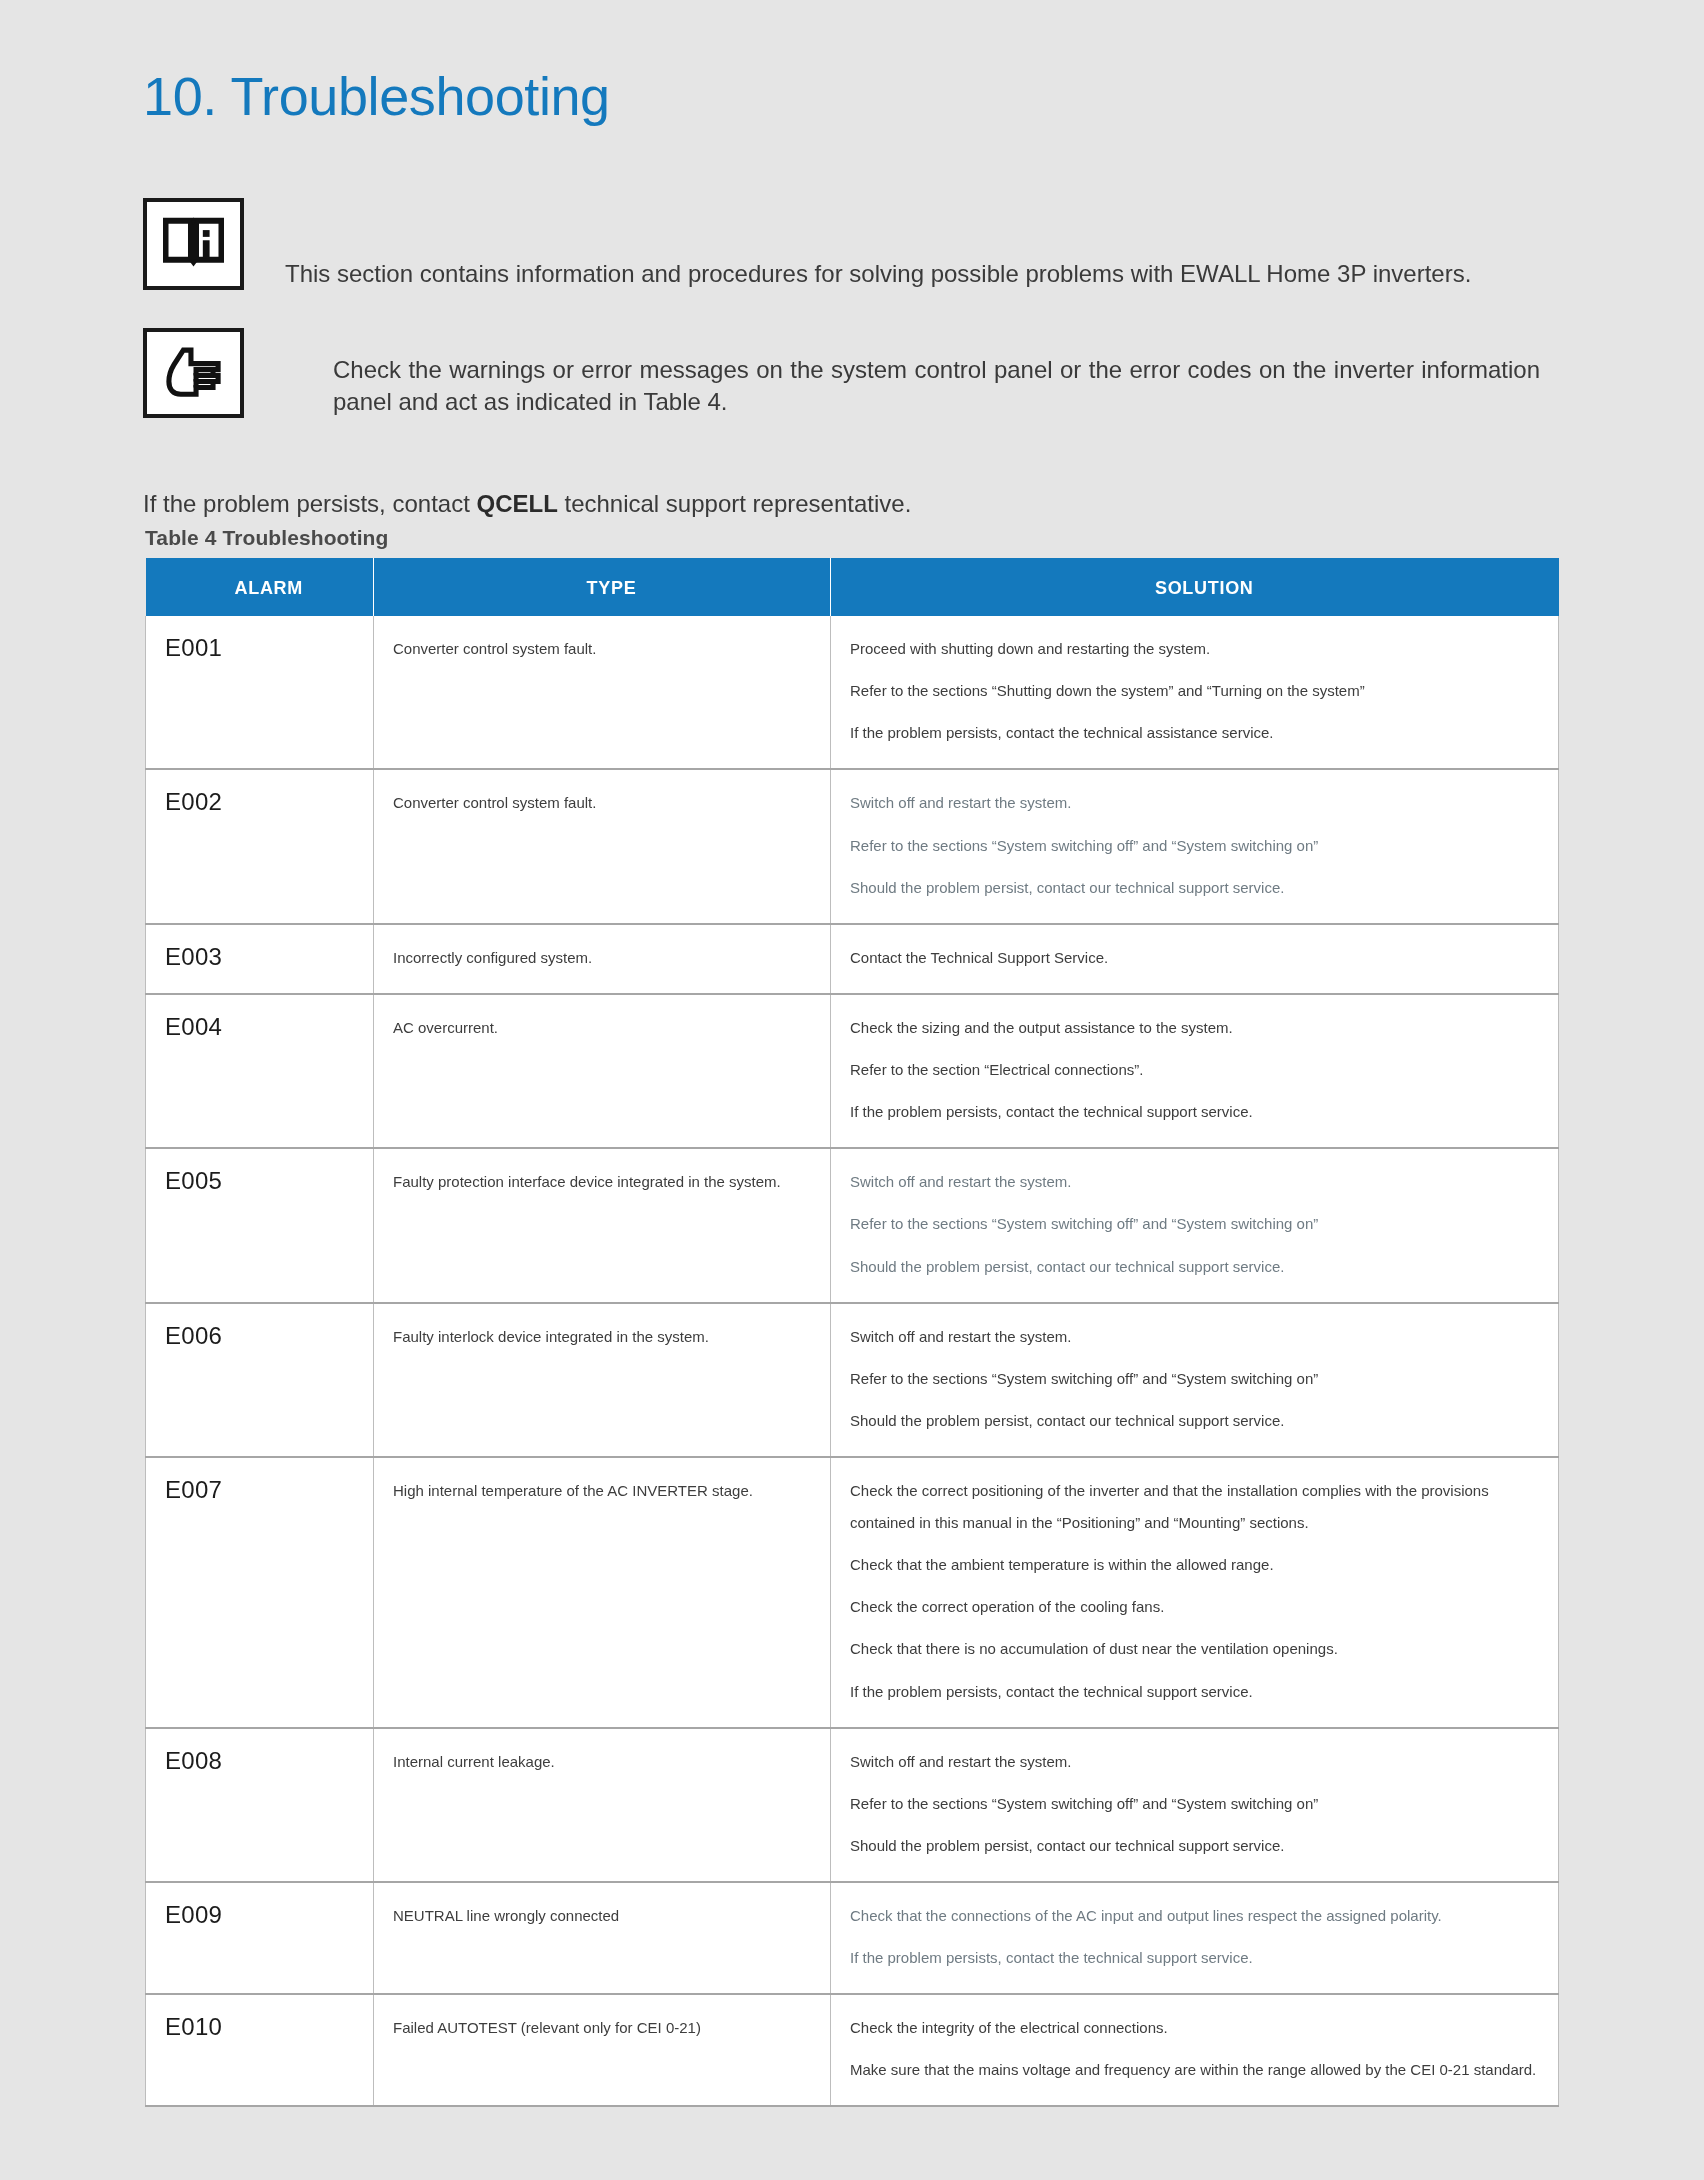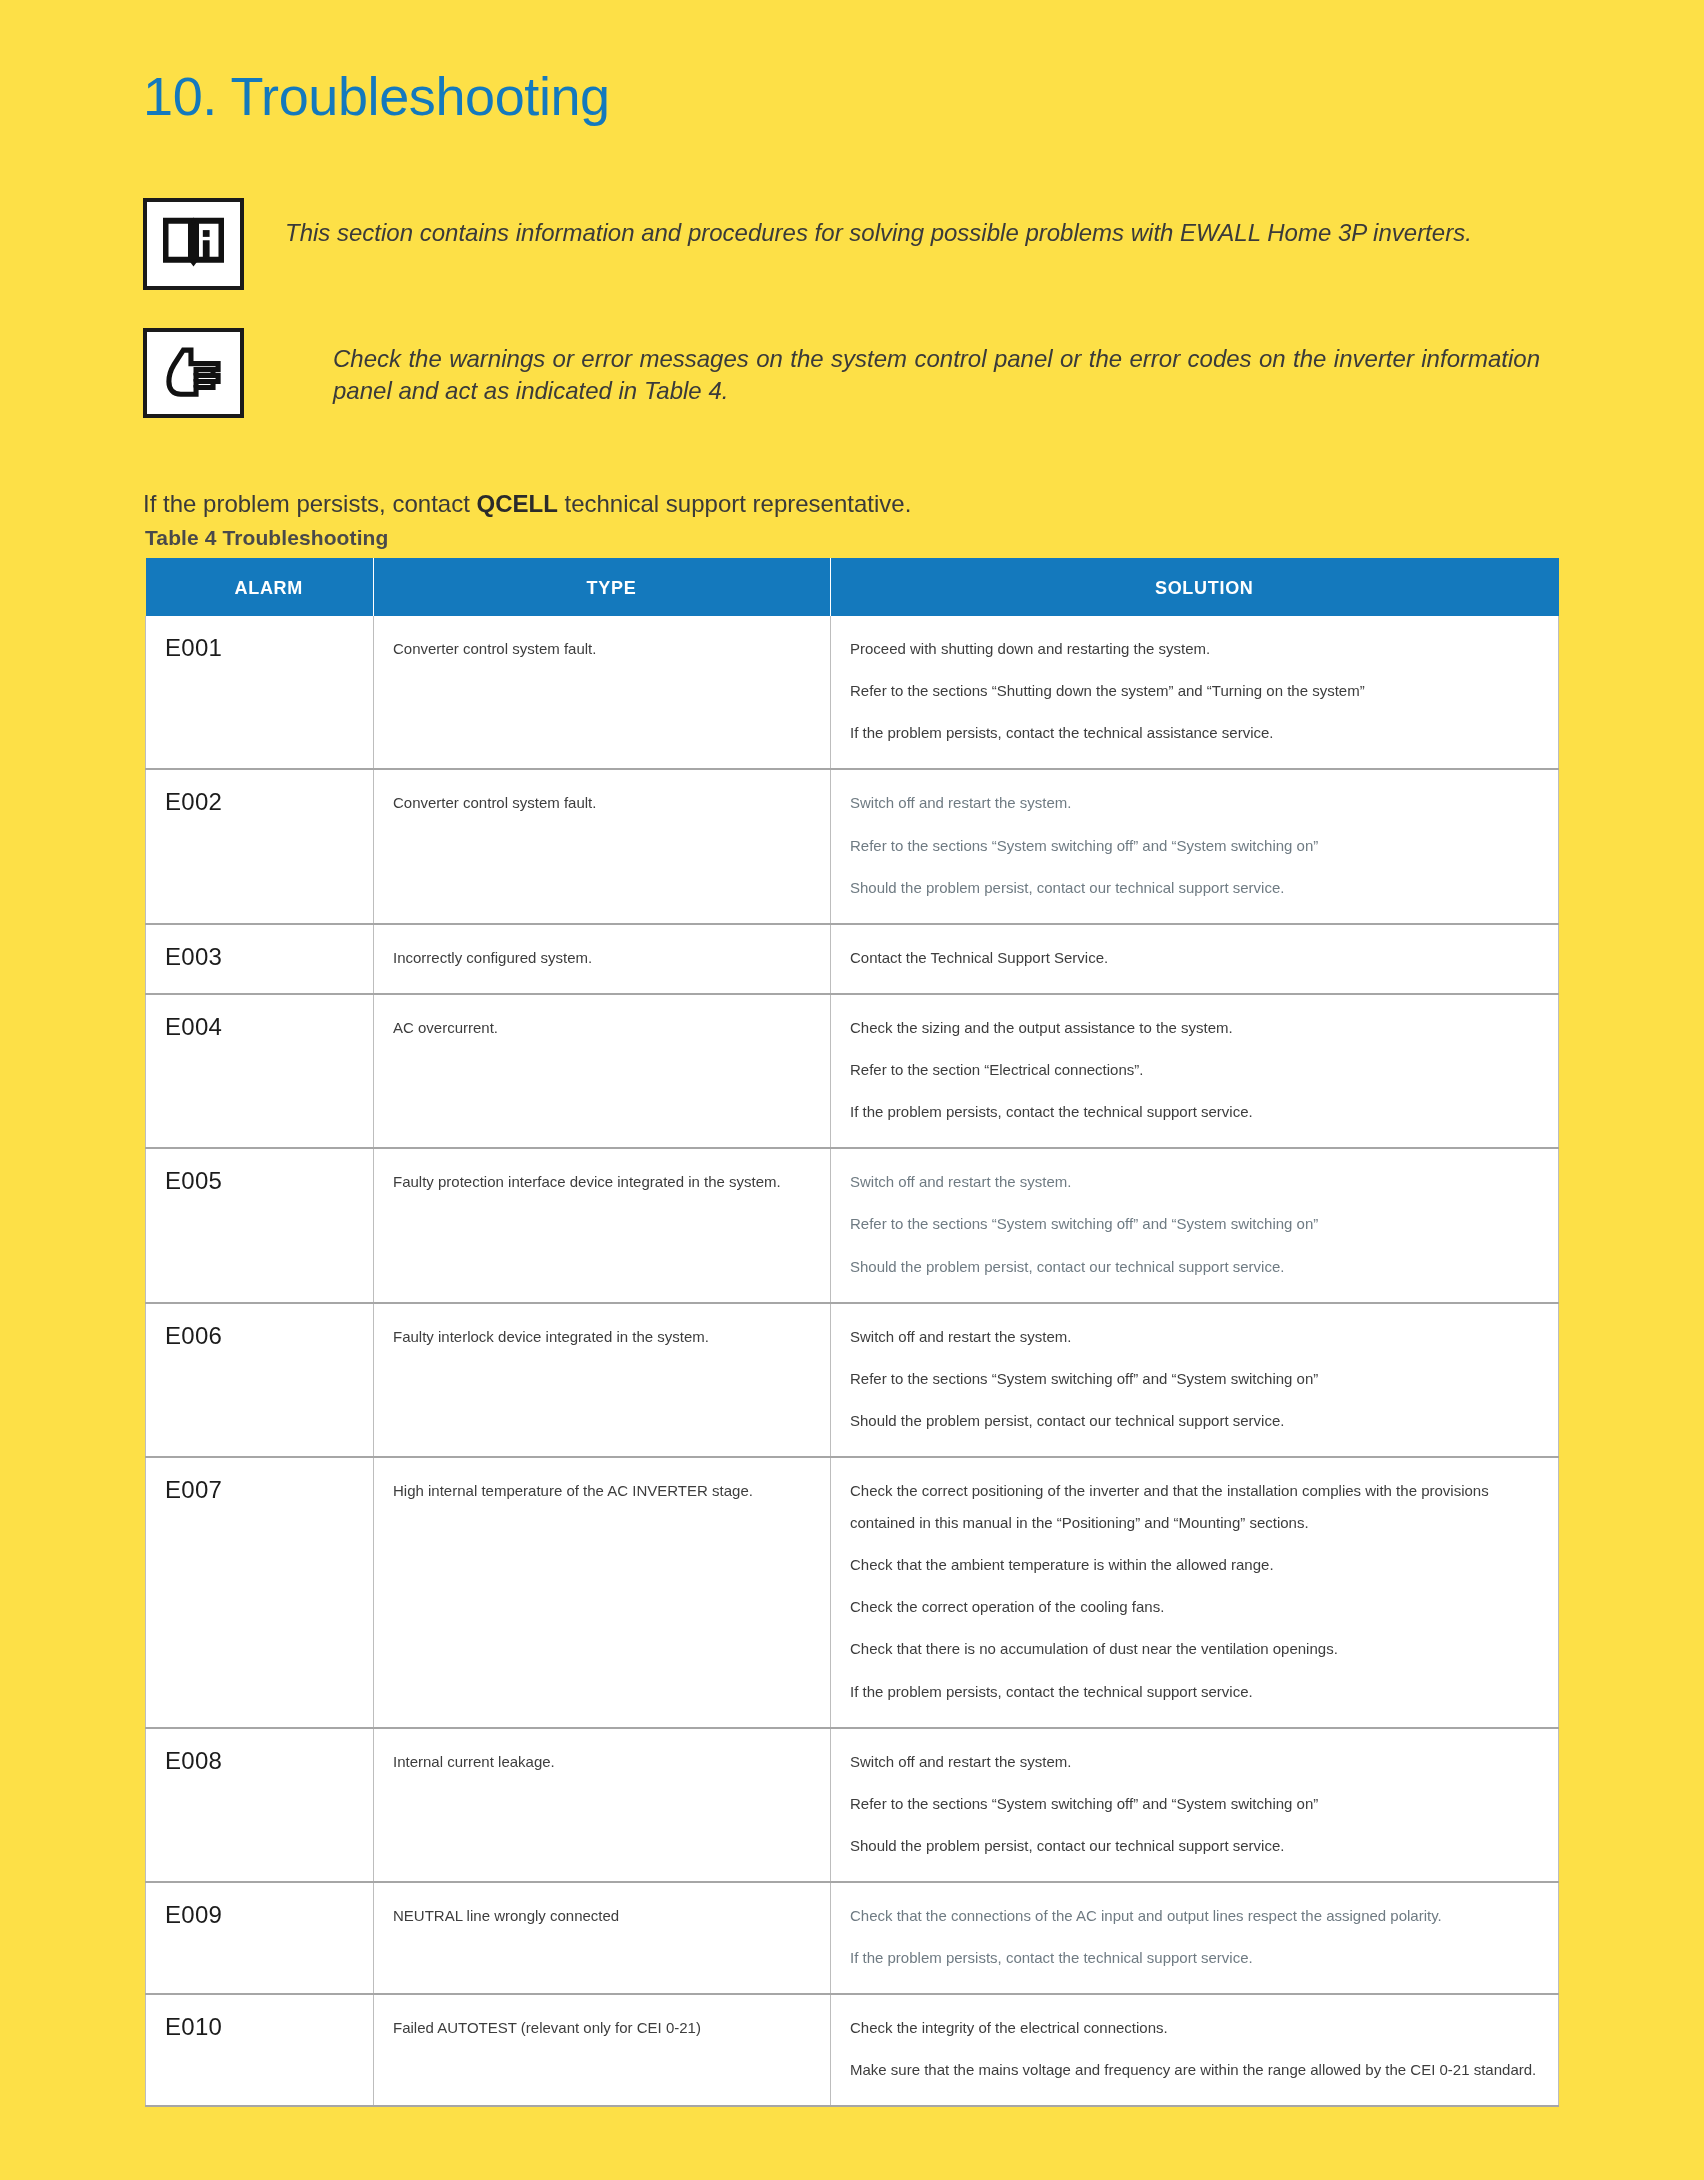--- a/index.html
+++ b/index.html
@@ -10,21 +10,21 @@
   body {
     width: 1704px;
     height: 2181px;
     font-family: "Liberation Sans", sans-serif;
     -webkit-font-smoothing: antialiased;
   }
   .page {
     position: relative;
     width: 1704px;
     height: 2181px;
-    background: #fde047;
+    background: #e5e5e5;
     box-sizing: border-box;
     padding: 4px;
   }
 
   
   .chapter-title {
     position: absolute;
     left: 143px;
     top: 29px;
     font-size: 54px;
@@ -32,22 +32,21 @@
     letter-spacing: -0.4px;
     color: #1479bd;
     font-family: "Liberation Sans", sans-serif;
     white-space: nowrap;
   }
 
   
   .note-block {
     position: absolute;
     display: flex;
-    align-items: flex-start;
-    font-style: italic;
+    align-items: flex-end;
   }
   .note-1 { left: 143px; top: 198px; width: 1397px; }
   .note-2 { left: 143px; top: 328px; width: 1397px; gap: 48px; }
 
   .note-icon {
     flex: 0 0 auto;
     width: 101px;
     height: 92px;
     border: 4.3px solid #1a1a1a;
     box-sizing: border-box;

